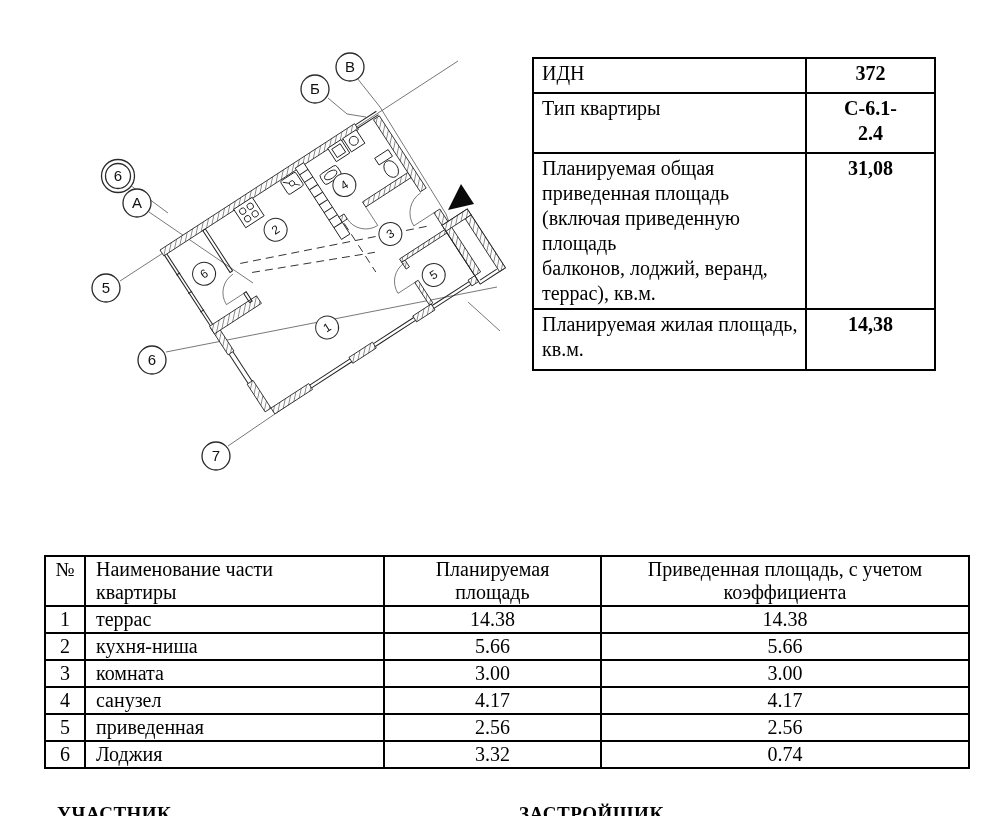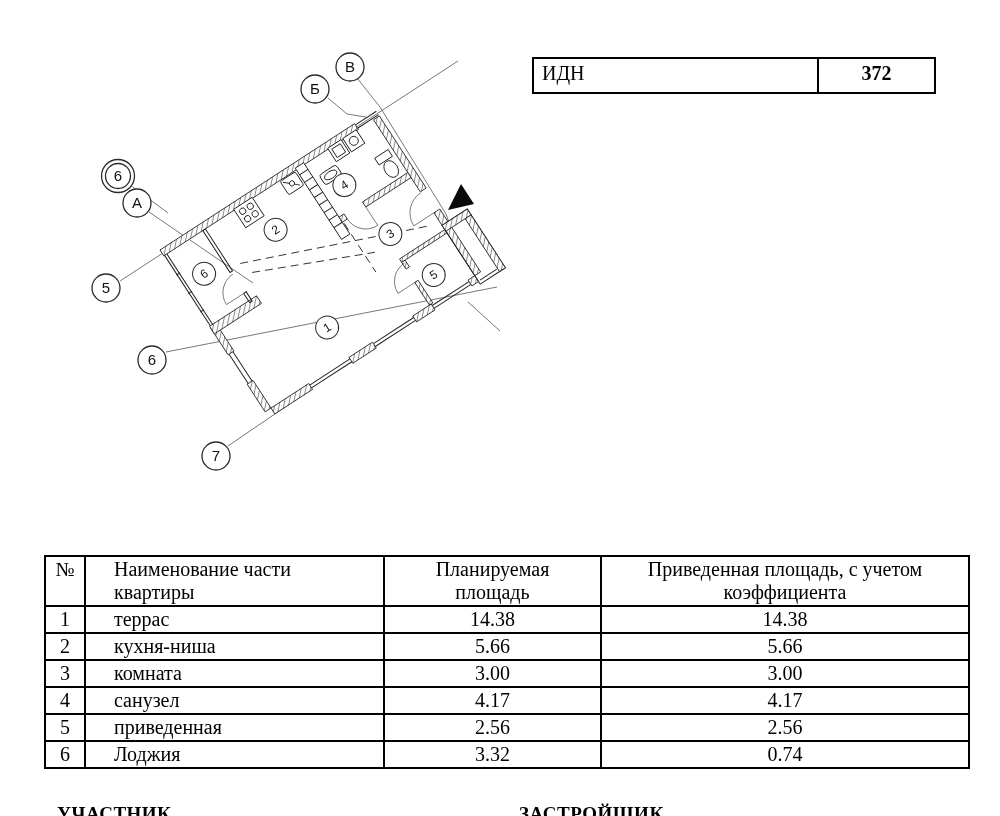--- a/index.html
+++ b/index.html
@@ -23,30 +23,30 @@
   .rmcirc{fill:#fff;stroke:#2a2a2a;stroke-width:1;}
   .rmtxt{font-family:"Liberation Sans",sans-serif;font-size:12px;fill:#111;text-anchor:middle;}
 
   
   table{border-collapse:collapse;}
   .info{
     position:absolute;left:532px;top:57px;width:404px;
     font-size:20px;line-height:1.25;table-layout:fixed;
   }
   .info td{border:2px solid #000;vertical-align:top;padding:2px 6px 2px 8px;}
-  .info td.val{width:87px;text-align:center;font-weight:bold;padding:2px 14px;}
+  .info td.val{width:87px;text-align:center;font-weight:bold;padding:2px 20px;}
 
   
   .rooms{
     position:absolute;left:44px;top:555px;width:924px;
     font-size:20px;line-height:23px;table-layout:fixed;
   }
   .rooms td,.rooms th{border:2px solid #000;font-weight:normal;vertical-align:top;padding:1px 4px;}
   .rooms .c{text-align:center;}
-  .rooms .nm{padding-left:28px;text-align:left;}
+  .rooms .nm{padding-left:10px;text-align:left;}
 
   
   .sig{position:absolute;top:803px;font-weight:bold;font-size:19px;letter-spacing:.5px;}
   .sig1{left:57px;}
   .sig2{left:519px;}
 </style>
 </head>
 <body>
 
 <svg id="plan" width="540" height="510" viewBox="0 0 540 510">
@@ -245,20 +245,38 @@
     <circle class="axcirc" cx="216" cy="456" r="14"></circle>
     <text class="axtxt" x="216" y="461">7</text>
   </g>
 </svg>
 
 <table class="info">
   <tbody>
       <tr style="height:35px">
     <td class="ws">ИДН</td>
     <td class="val ws">372</td>
+  </tr>
+  <tr style="height:60px">
+    <td class="ws">Тип квартиры</td>
+    <td class="val ws">С-6.1-
+2.4</td>
+  </tr>
+  <tr style="height:138px">
+    <td class="ws">Планируемая общая
+приведенная площадь
+(включая приведенную площадь
+балконов, лоджий, веранд,
+террас), кв.м.</td>
+    <td class="val ws">31,08</td>
+  </tr>
+  <tr style="height:61px">
+    <td class="ws">Планируемая жилая площадь,
+кв.м.</td>
+    <td class="val ws">14,38</td>
   </tr>
 </tbody>
   </table>
 
 <table class="rooms">
   <colgroup>
     <col style="width:40px">
       <col style="width:299px">
       <col style="width:217px">
       <col style="width:368px">

